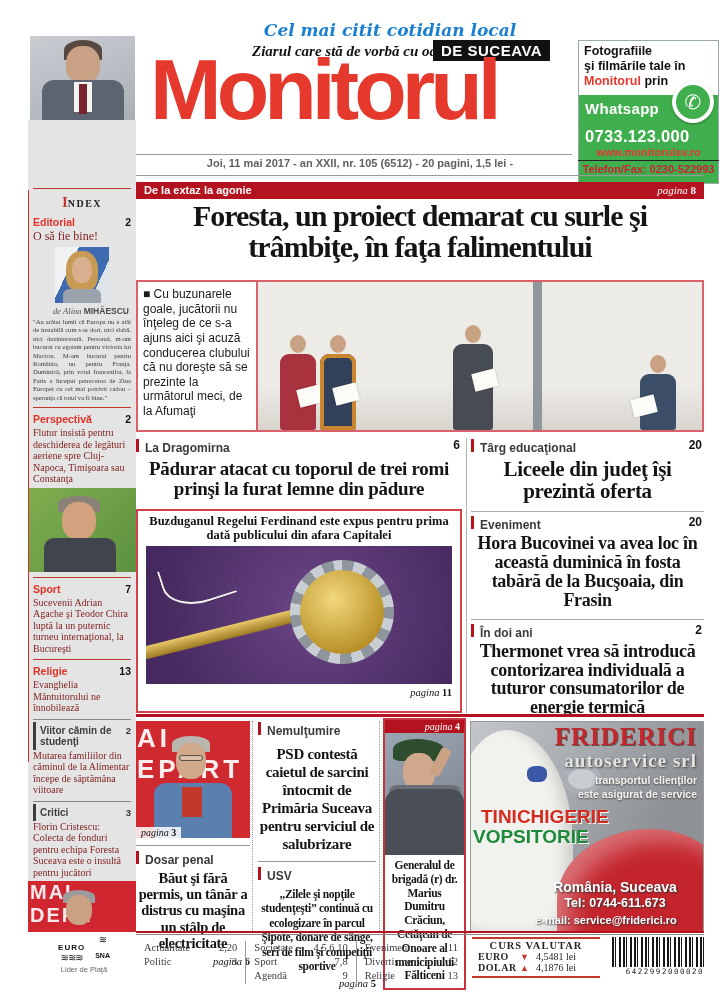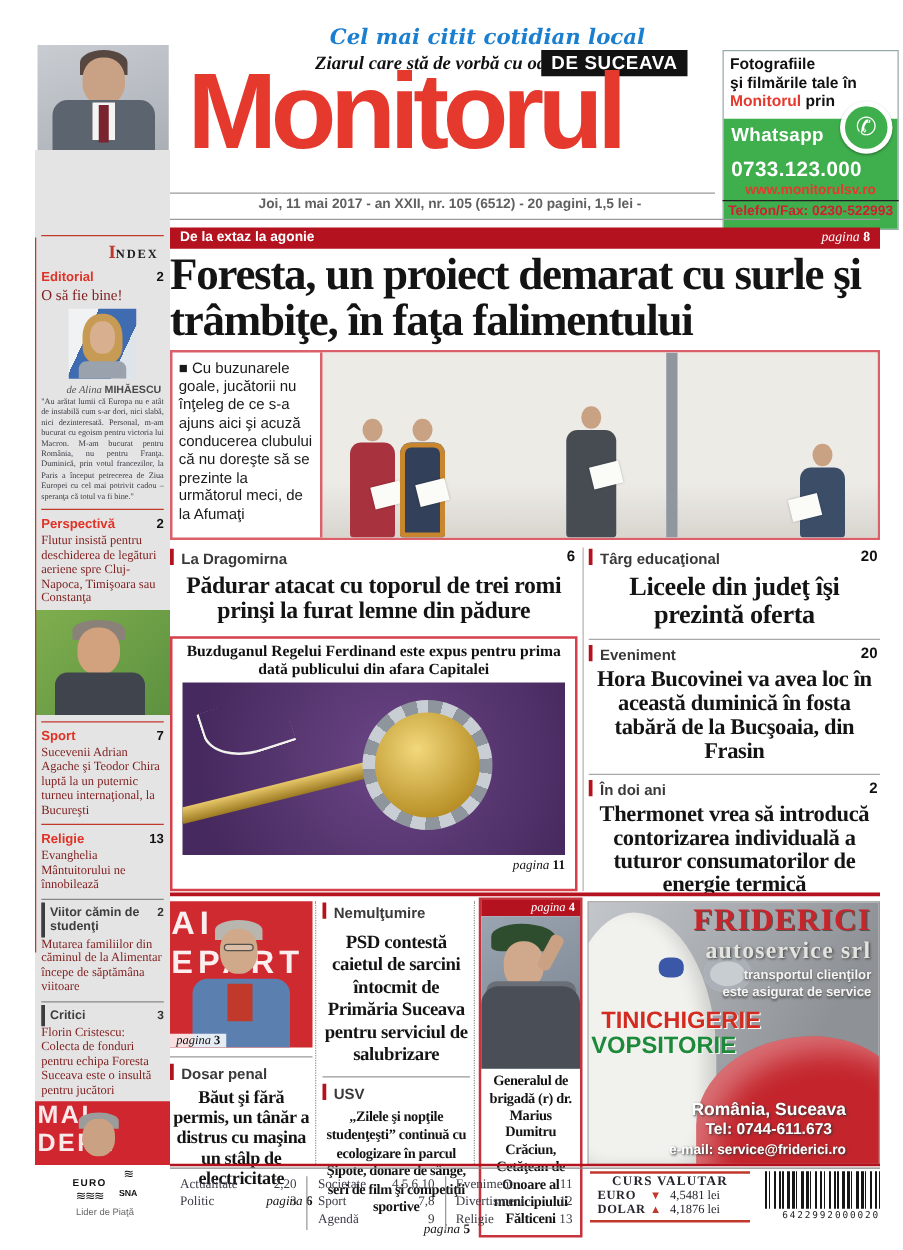--- a/index.html
+++ b/index.html
@@ -46,21 +46,21 @@
 
   .rule-a { position:absolute; left:60px; top:154px; width:512px; height:1px; background:#9a9a9a; }
   .dateline { position:absolute; left:150px; top:157px; width:420px; text-align:center;
     font-weight:bold; font-size:11px; color:#606060; }
   .rule-b { position:absolute; left:136px; top:175px; width:568px; height:1px; background:#9a9a9a; }
 
   
   .sidebar { position:absolute; left:28px; top:120px; width:108px; height:812px; background:#e4e4e4;
     padding:68px 5px 0; overflow:hidden; }
   .red-spine { position:absolute; left:28px; top:190px; width:1px; height:572px; background:#c0392b; }
-  .sb-index { text-align:right; border-top:1px solid #c0392b; padding:4px 4px 2px; font-family:"Liberation Serif", serif; }
+  .sb-index { text-align:center; border-top:1px solid #c0392b; padding:4px 4px 2px; font-family:"Liberation Serif", serif; }
   .index-i { color:#c0392b; font-weight:bold; font-size:15px; }
   .index-rest { color:#222; font-weight:bold; font-size:10px; letter-spacing:1.5px; }
   .sb-label-row { display:flex; justify-content:space-between; align-items:baseline;
     font-weight:bold; font-size:10.5px; color:#e03226; padding:3px 0 2px; }
   .sb-label-row .sb-page { color:#111; font-size:10.5px; }
   .sb-label-row.dark { color:#3d3d3d; border-left:3px solid #3d3d3d; padding-left:4px; font-size:10px; line-height:1.15; }
   .sb-label-row.dark .sb-page { font-size:9.5px; color:#333; }
   .sb-head { font-family:"Liberation Serif", serif; font-weight:normal; font-size:10px; line-height:1.15; color:#7f1d1d; }
   .sb-head.ed { font-size:12px; }
   .sb-rule { height:1px; background:#c0392b; margin:5px 0 2px; }
@@ -87,22 +87,22 @@
   .brat-name { font-weight:bold; font-size:8px; letter-spacing:1px; }
   .waves { font-size:10px; line-height:.8; letter-spacing:-1px; }
   .sna-name { font-weight:bold; font-size:7px; }
   .leader { font-size:7.5px; color:#666; margin-top:3px; }
 
   
   .kicker-bar { position:absolute; left:136px; top:182px; width:568px; height:17px; background:#b5121f; color:#fff; }
   .kb-label { float:left; margin:2px 0 0 8px; font-weight:bold; font-size:11px; }
   .kb-page { float:right; margin:2px 8px 0 0; font-family:"Liberation Serif", serif; font-style:italic; font-size:11px; }
   .kb-page b { font-style:normal; }
-  .main-headline { position:absolute; left:136px; top:201px; width:568px; text-align:left;
-    font-family:"Liberation Serif", serif; font-weight:bold; font-size:36px; line-height:1.02;
+  .main-headline { position:absolute; left:136px; top:201px; width:568px; text-align:center;
+    font-family:"Liberation Serif", serif; font-weight:bold; font-size:30px; line-height:1.02;
     letter-spacing:-1px; color:#141414; }
   .lead-box { position:absolute; left:136px; top:280px; width:568px; height:152px; border:2px solid #da6069; display:flex; }
   .standfirst { width:118px; padding:5px 5px; font-size:12px; line-height:1.22; color:#1a1a1a; }
   .main-photo { flex:1; position:relative; border-left:2px solid #da6069; overflow:hidden;
     background:linear-gradient(#edebe6 70%,#d8d5cf); }
   .pole { position:absolute; left:62%; top:0; width:9px; height:100%; background:#8f969e; }
   .fig { position:absolute; bottom:0; }
   .fg-head { width:16px; height:18px; background:#c9a183; border-radius:50%; margin:0 auto 1px; }
   .fg-body { width:36px; height:76px; border-radius:9px 9px 3px 3px; }
   .fg-paper { position:absolute; width:24px; height:18px; background:#fbfbf8; transform:rotate(-14deg);

